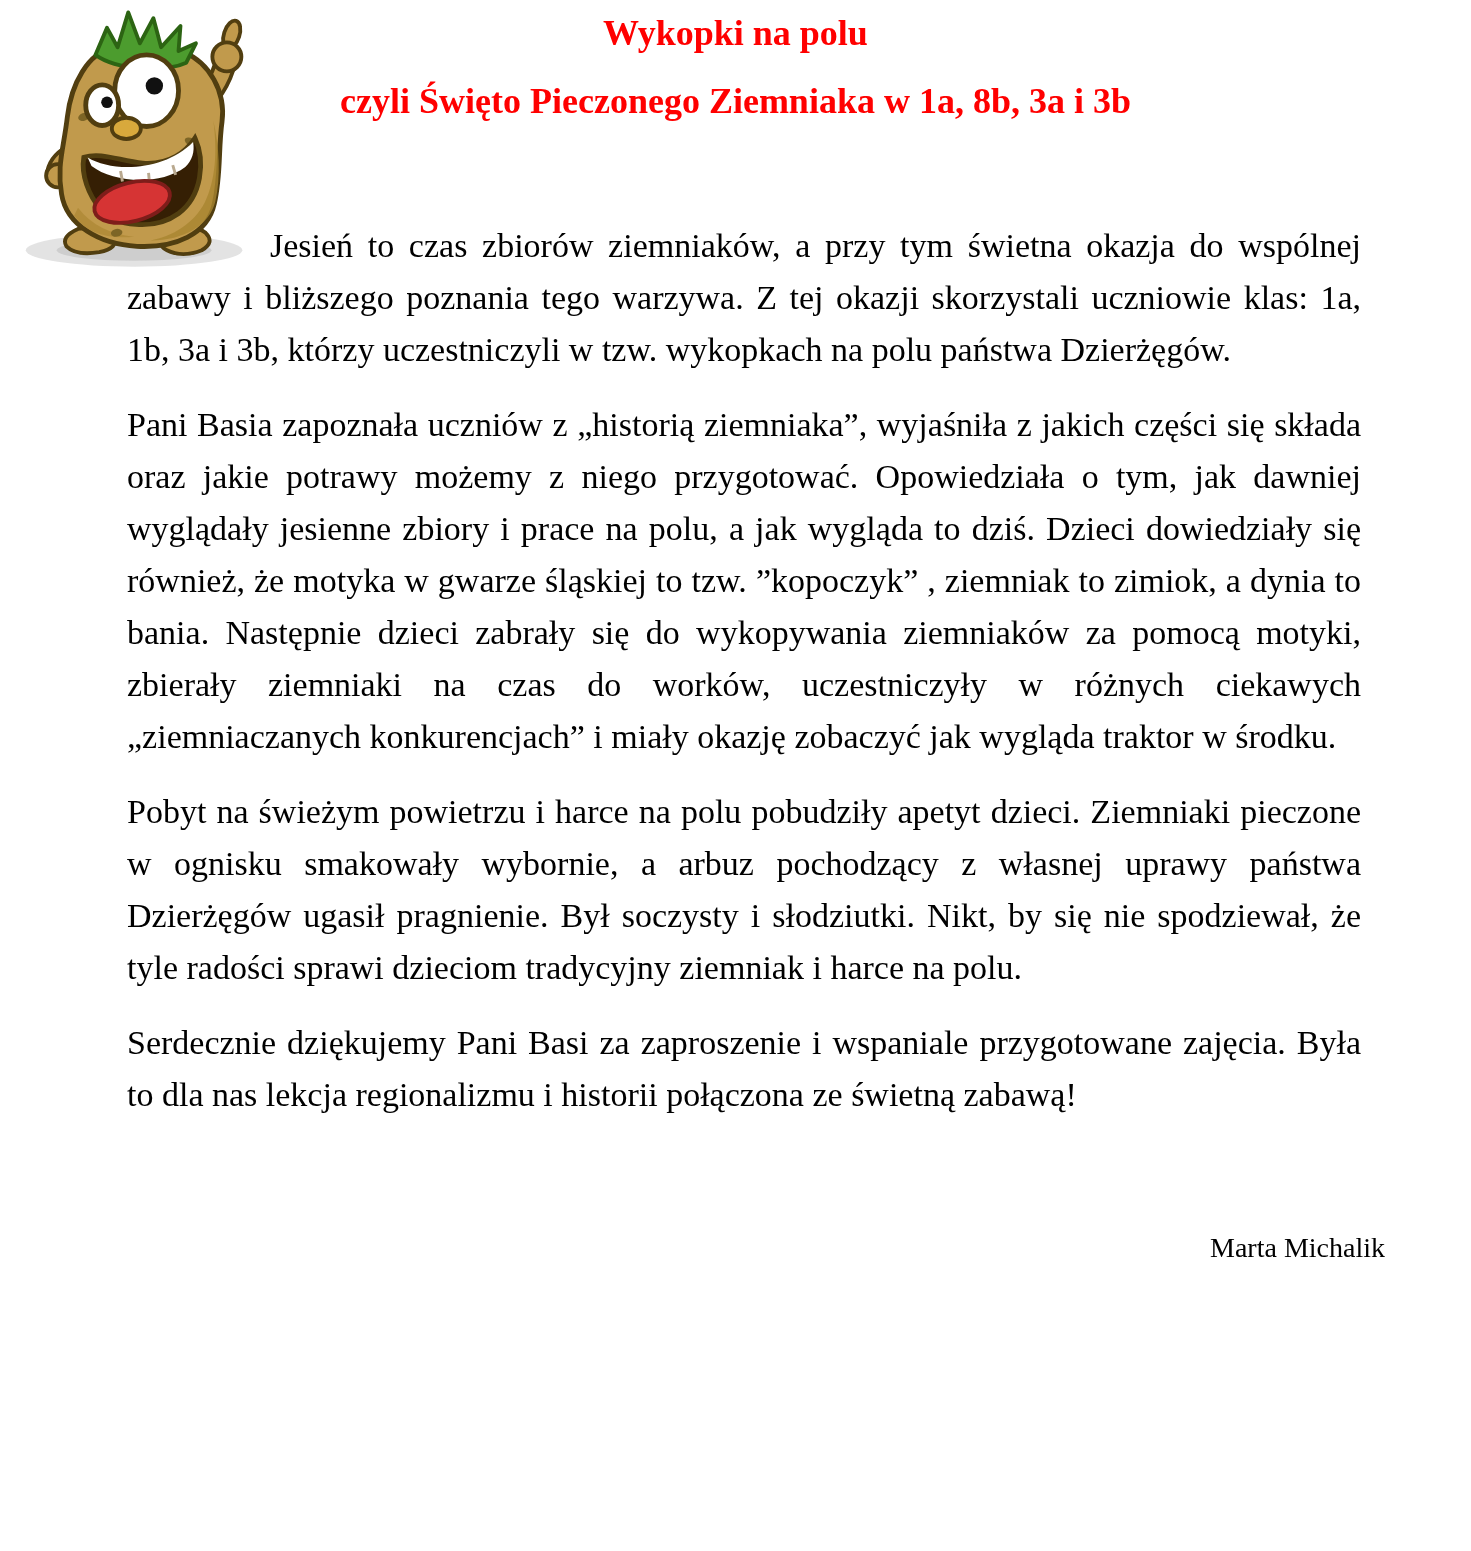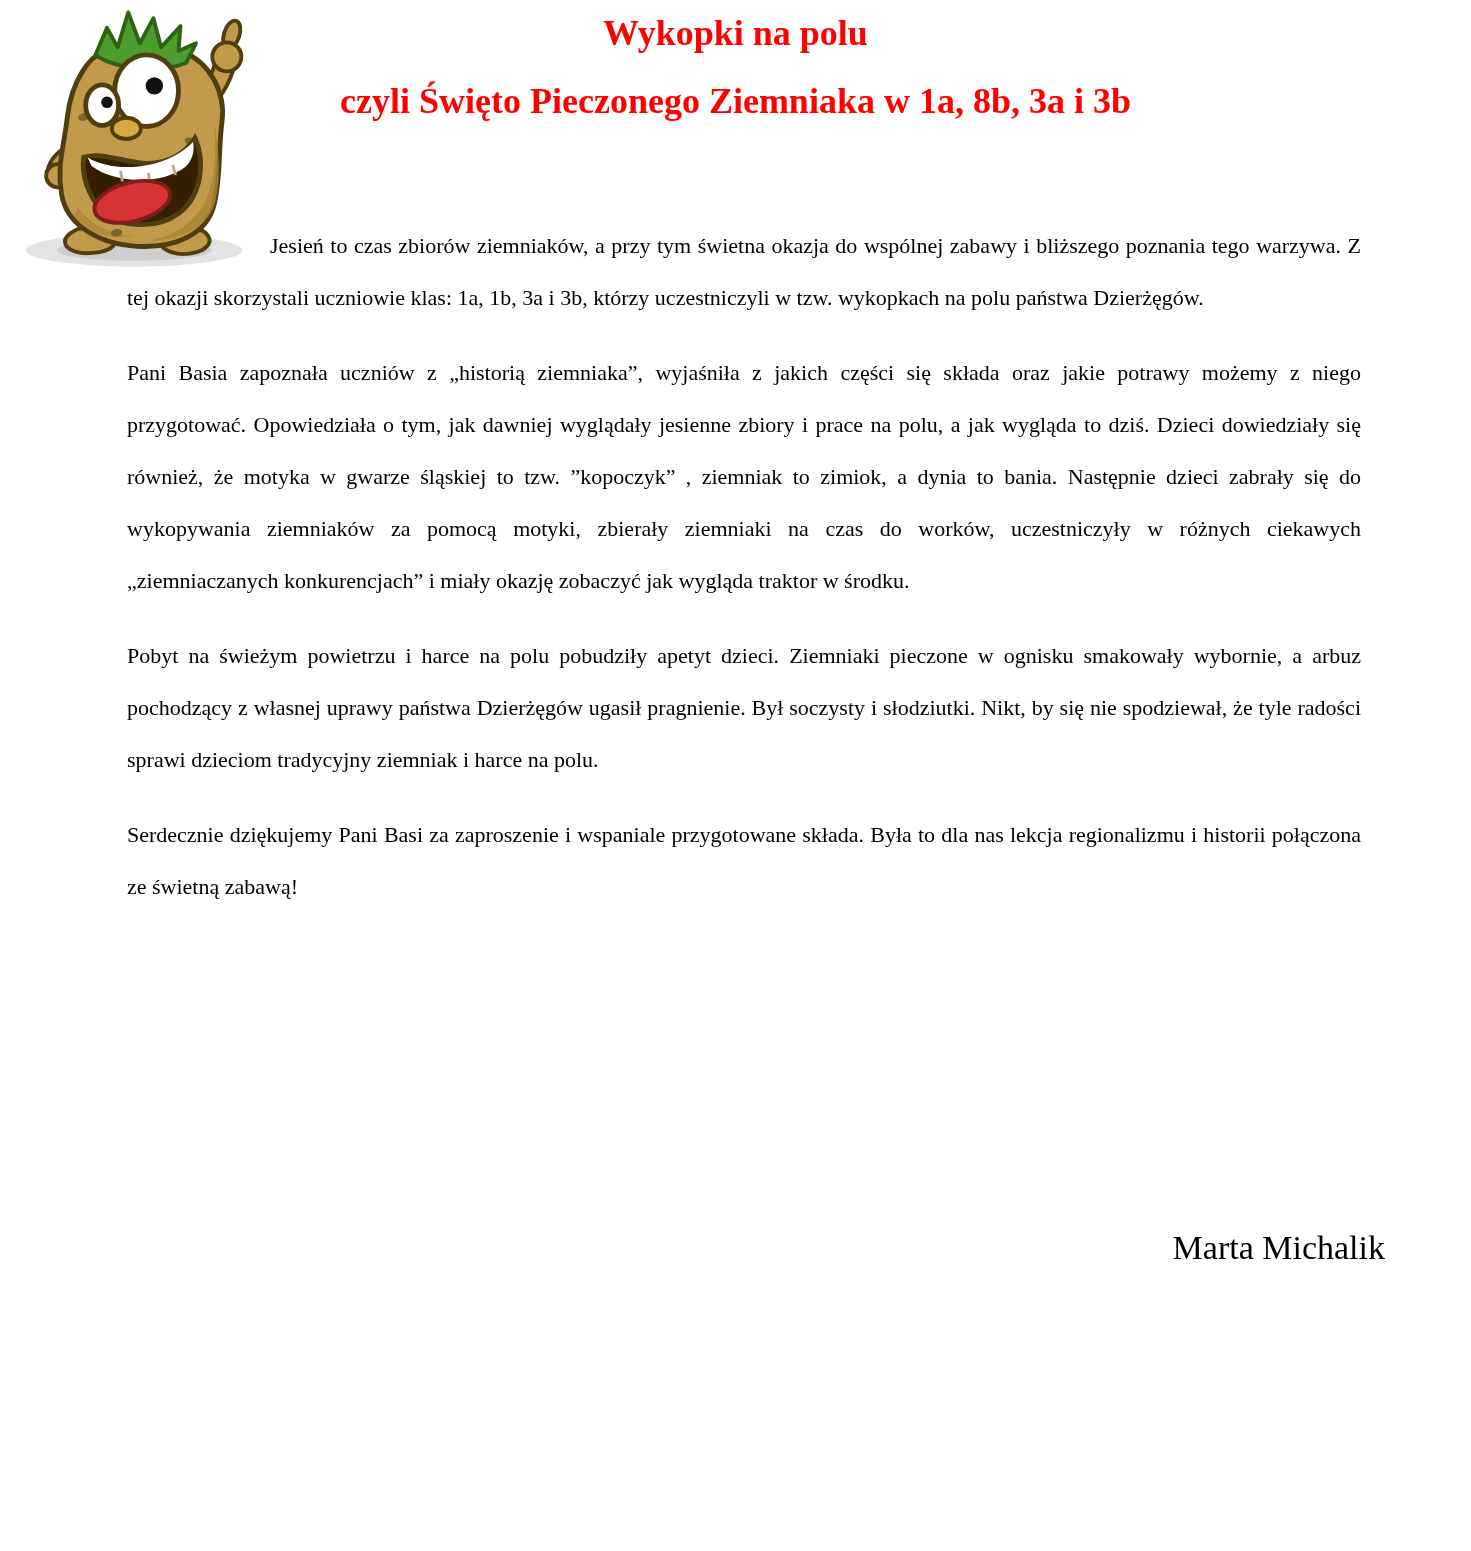--- a/index.html
+++ b/index.html
@@ -24,32 +24,32 @@
     padding-top: 14px;
     text-align: center;
     font-weight: bold;
     font-size: 36px;
     line-height: 38px;
     color: #ff0000;
   }
   .title-line2 { margin-top: 30px; }
   .content {
     margin: 100px 110px 0 127px;
-    font-size: 22px;
+    font-size: 34px;
     line-height: 52px;
     text-align: justify;
     text-justify: inter-word;
   }
   .content p { margin: 0 0 23px 0; }
   .content p.indented { text-indent: 143px; }
   .signature {
     position: absolute;
     right: 86px;
     bottom: 24px;
-    font-size: 34px;
+    font-size: 28px;
     line-height: 40px;
     text-align: right;
   }
 </style>
 </head>
 <body>
 
 <div class="page">
 
   <div class="mascot">
@@ -101,18 +101,18 @@
 
   <header class="titles">
     <div class="title-line1">Wykopki na polu</div>
     <div class="title-line2">czyli Święto Pieczonego Ziemniaka w 1a, 8b, 3a i 3b</div>
   </header>
 
   <main class="content">
     <p class="indented">Jesień to czas zbiorów ziemniaków, a przy tym świetna okazja do wspólnej zabawy i bliższego poznania tego warzywa. Z tej okazji skorzystali uczniowie klas: 1a, 1b, 3a i 3b, którzy uczestniczyli w tzw. wykopkach na polu państwa Dzierżęgów.</p>
     <p>Pani Basia zapoznała uczniów z „historią ziemniaka”, wyjaśniła z jakich części się składa oraz jakie potrawy możemy z niego przygotować. Opowiedziała o tym, jak dawniej wyglądały jesienne zbiory i prace na polu, a jak wygląda to dziś. Dzieci dowiedziały się również, że motyka w gwarze śląskiej to tzw. ”kopoczyk” , ziemniak to zimiok, a dynia to bania. Następnie dzieci zabrały się do wykopywania ziemniaków za pomocą motyki, zbierały ziemniaki na czas do worków, uczestniczyły w różnych ciekawych „ziemniaczanych konkurencjach” i miały okazję zobaczyć jak wygląda traktor w środku.</p>
     <p>Pobyt na świeżym powietrzu i harce na polu pobudziły apetyt dzieci. Ziemniaki pieczone w ognisku smakowały wybornie, a arbuz pochodzący z własnej uprawy państwa Dzierżęgów ugasił pragnienie. Był soczysty i słodziutki. Nikt, by się nie spodziewał, że tyle radości sprawi dzieciom tradycyjny ziemniak i harce na polu.</p>
-    <p>Serdecznie dziękujemy Pani Basi za zaproszenie i wspaniale przygotowane składa. Była to dla nas lekcja regionalizmu i historii połączona ze świetną zabawą!</p>
+    <p>Serdecznie dziękujemy Pani Basi za zaproszenie i wspaniale przygotowane zajęcia. Była to dla nas lekcja regionalizmu i historii połączona ze świetną zabawą!</p>
   </main>
 
   <div class="signature">Marta Michalik</div>
 
 </div>
 
 </body></html>

